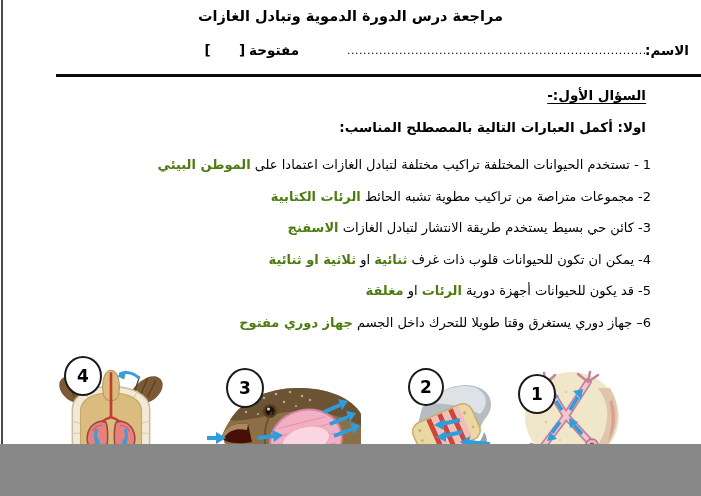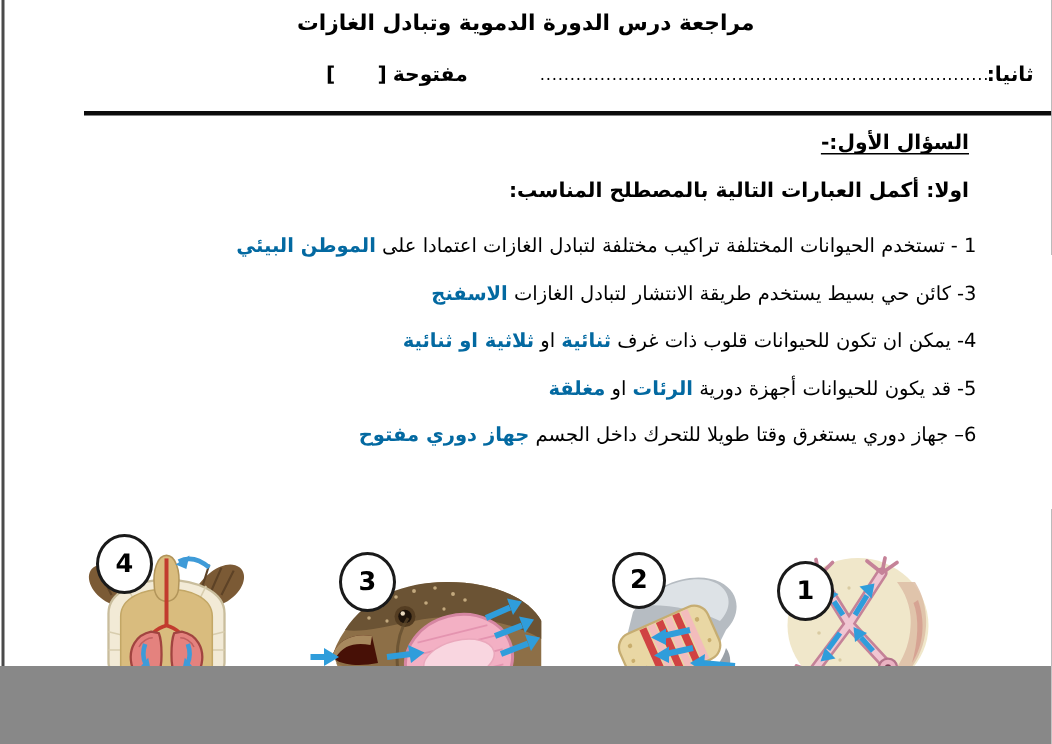--- a/index.html
+++ b/index.html
@@ -13,55 +13,56 @@
   .meta-row{position:absolute;top:42px;right:12px;left:10px;display:flex;align-items:baseline;font-size:13.5px;font-weight:bold;}
   .name-dots{display:inline-block;width:298px;overflow:hidden;white-space:nowrap;direction:ltr;font-weight:normal;font-size:11px;letter-spacing:.5px;margin-left:2px;transform:translateY(-1px);}
   .meta-spacer{display:inline-block;width:46px;}
   .bracket{direction:ltr;white-space:pre;margin-right:4px;}
   .header-rule{position:absolute;top:74px;left:56px;right:0;height:3px;background:#0b0b0b;}
   .q-heading{position:absolute;top:87px;right:55px;font-size:13.5px;font-weight:bold;text-decoration:underline;text-underline-offset:3px;}
   .first-line{position:absolute;top:119px;right:55px;font-size:13.5px;font-weight:bold;}
   .items{position:absolute;top:149px;right:50px;left:6px;font-size:13px;}
   .item{height:31.5px;line-height:31.5px;white-space:nowrap;}
   .inum{margin-left:4px;}
-  .red{color:#0369a1;font-weight:bold;}
+  .red{color:#4d7c0f;font-weight:bold;}
   .second-line{position:absolute;top:340px;right:55px;font-size:13.5px;font-weight:bold;}
   .fig{position:absolute;}
   .fig svg{position:absolute;display:block;}
   .num-circle{
     position:absolute;width:34px;height:36px;border:2px solid #1a1a1a;border-radius:50%;
     background:#fff;display:flex;align-items:center;justify-content:center;
     font-size:17px;font-weight:bold;z-index:5;direction:ltr;
   }
   .bottom-line{position:absolute;left:2px;right:0;top:490px;height:3px;background:#55524b;}
   .bottom-strip{position:absolute;left:2px;right:0;top:493px;bottom:0;background:#dcd7ca;}
 </style>
 </head>
 <body>
 
 <div class="page">
   <div class="left-border"></div>
 
   <div class="title">مراجعة درس الدورة الدموية وتبادل الغازات</div>
 
   <div class="meta-row">
-    <span>ثانيا:</span>
+    <span>الاسم:</span>
     <span class="name-dots">..........................................................................................</span>
     <span class="meta-spacer"></span>
     <span>مفتوحة</span>
     <span class="bracket">[      ]</span>
   </div>
 
   <div class="header-rule"></div>
 
   <div class="q-heading">السؤال الأول:-</div>
   <div class="first-line">اولا: أكمل العبارات التالية بالمصطلح المناسب:</div>
 
   <div class="items">
       <div class="item"><span class="inum">1 -</span><span>تستخدم الحيوانات المختلفة تراكيب مختلفة لتبادل الغازات اعتمادا على </span><span class="red">الموطن البيئي</span></div>
+      <div class="item"><span class="inum">2-</span><span>مجموعات متراصة من تراكيب مطوية تشبه الحائط </span><span class="red">الرئات الكتابية</span></div>
       <div class="item"><span class="inum">3-</span><span>كائن حي بسيط يستخدم طريقة الانتشار لتبادل الغازات </span><span class="red">الاسفنج</span></div>
       <div class="item"><span class="inum">4-</span><span>يمكن ان تكون للحيوانات قلوب ذات غرف </span><span class="red">ثنائية</span><span> او </span><span class="red">ثلاثية او ثنائية</span></div>
       <div class="item"><span class="inum">5-</span><span>قد يكون للحيوانات أجهزة دورية </span><span class="red">الرئات</span><span> او </span><span class="red">مغلقة</span></div>
       <div class="item"><span class="inum">6–</span><span>جهاز دوري يستغرق وقتا طويلا للتحرك داخل الجسم </span><span class="red">جهاز دوري مفتوح</span></div>
     </div>
 
 
   <div class="fig" style="left:50px;top:354px;width:128px;height:112px;">
     <div class="num-circle" style="left:14px;top:2px;">4</div>
     <svg style="left:4px;top:14px;" width="114" height="90" viewBox="0 0 112 88">

